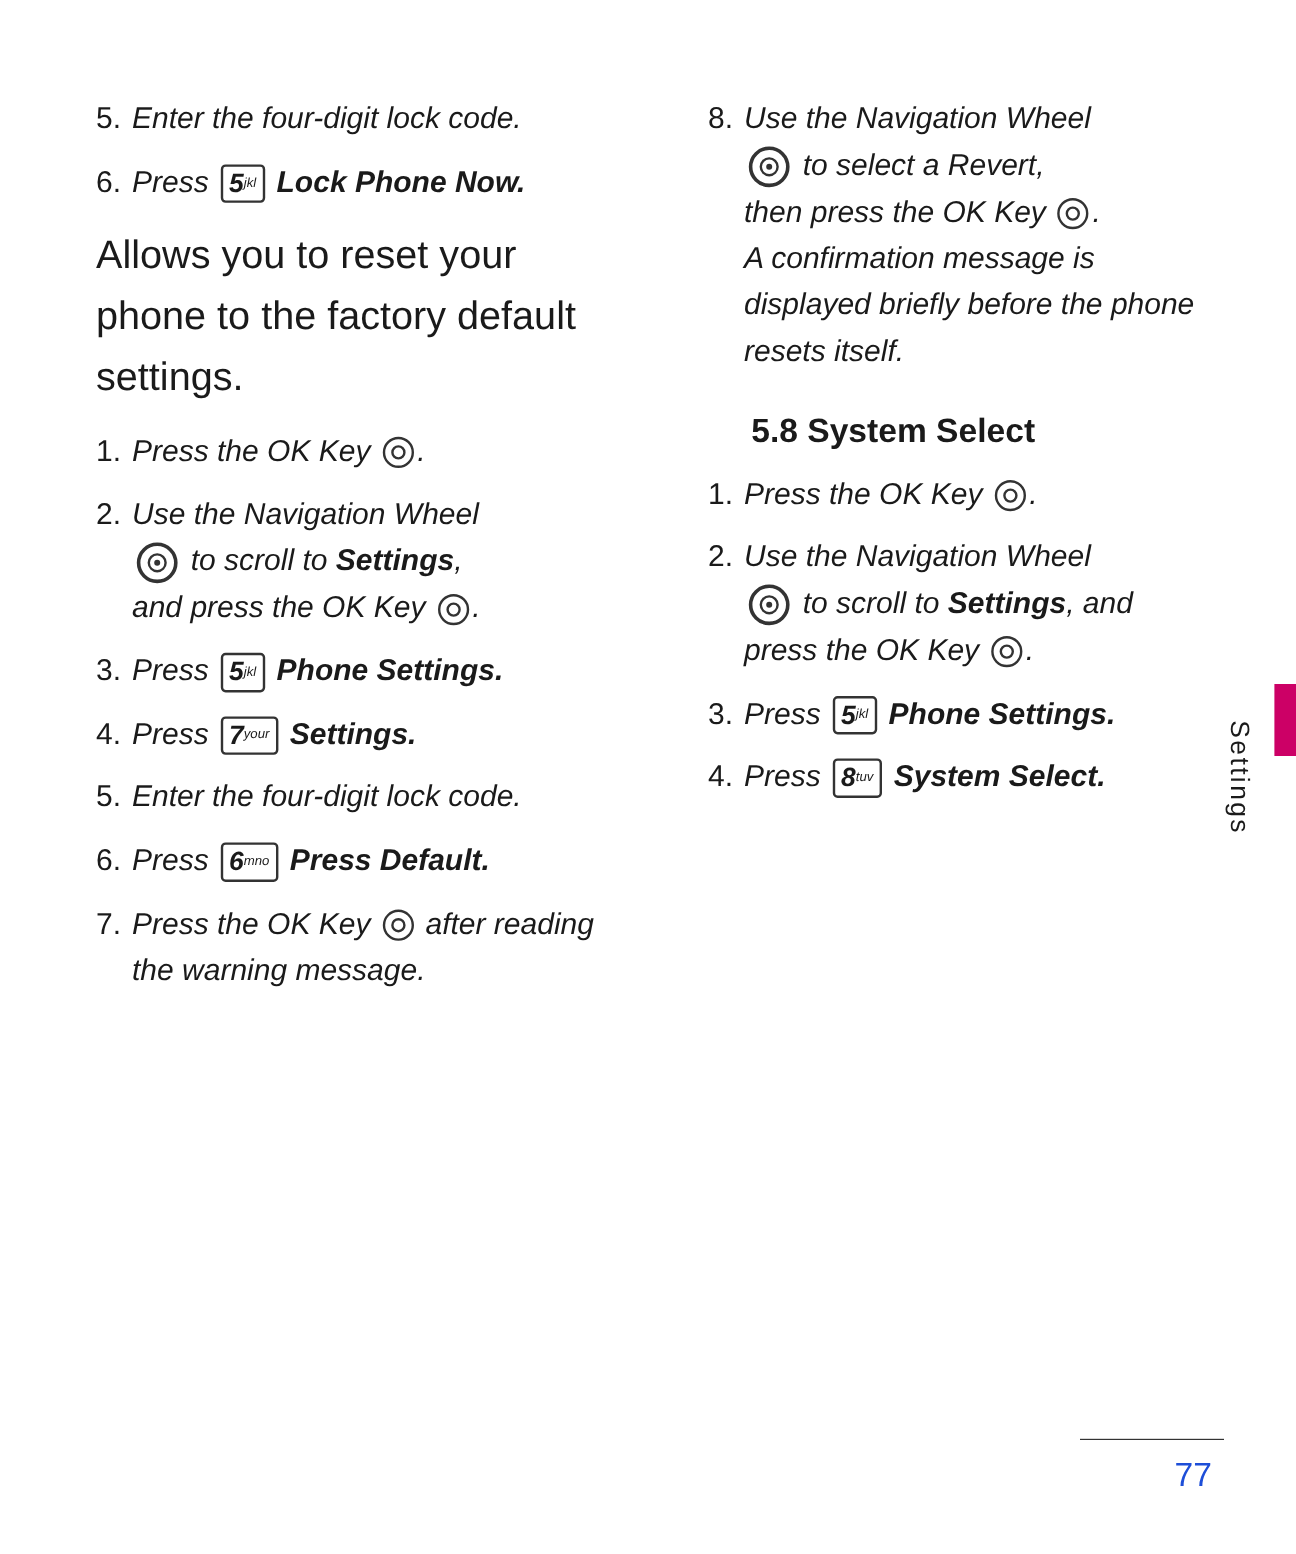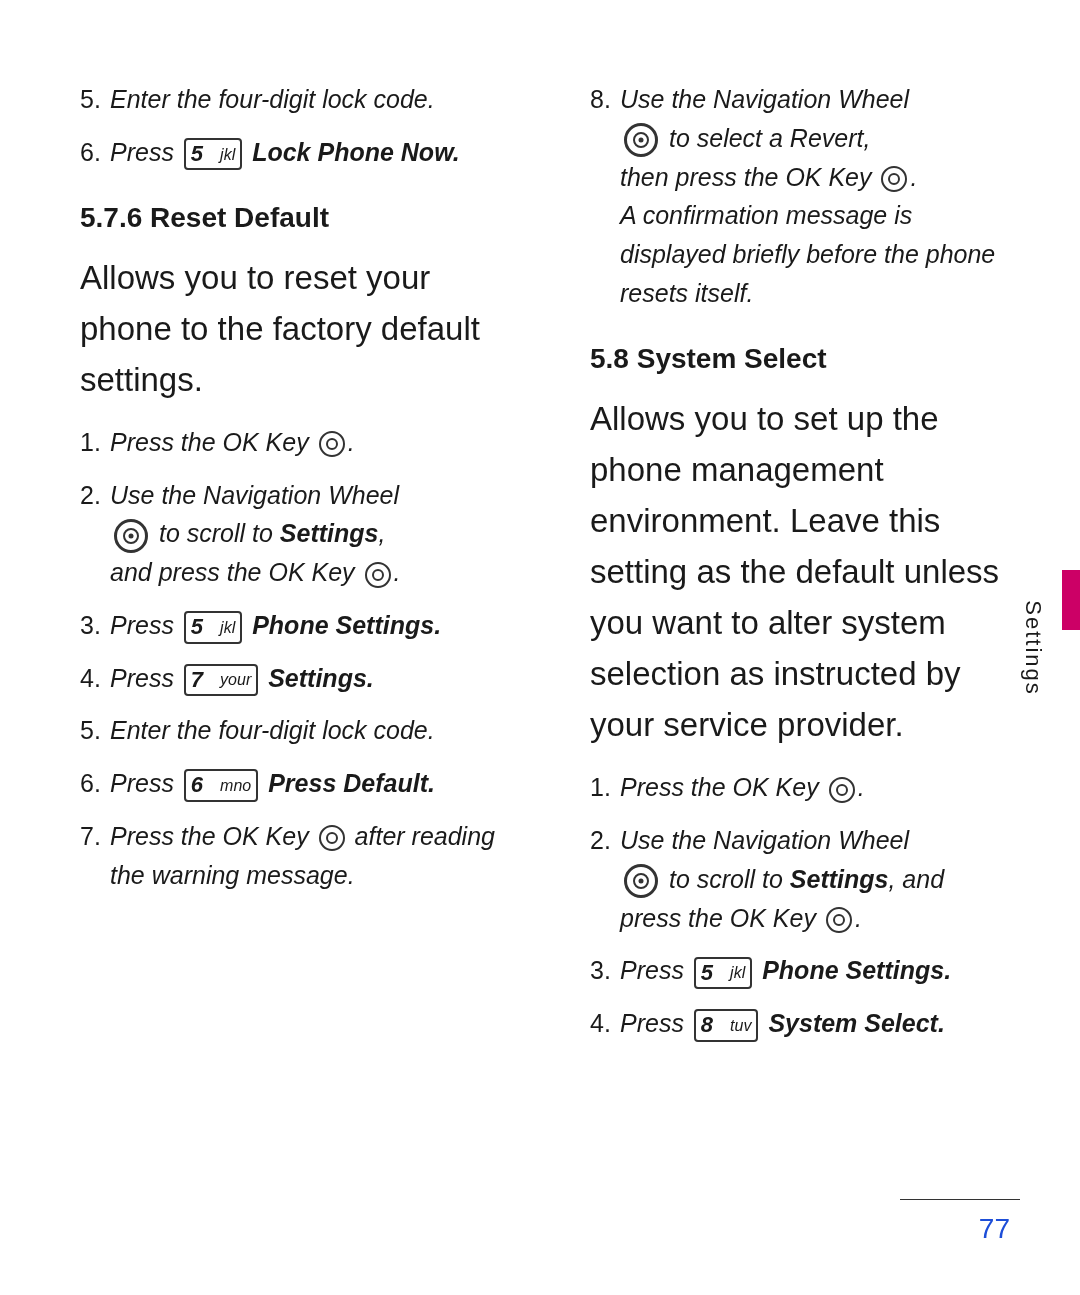--- a/index.html
+++ b/index.html
@@ -90,23 +90,23 @@
       margin: 0 3px;
       white-space: nowrap;
     }
 
     .key-badge .key-num {
       font-size: 22px;
       font-weight: bold;
     }
 
     .key-badge .key-sub {
-      font-size: 16px;
+      font-size: 11px;
       vertical-align: super;
-      margin-left: 17px;
+      margin-left: 0;
     }
 
     
     .ok-key {
       display: inline-block;
       width: 26px;
       height: 26px;
       border: 2px solid #333;
       border-radius: 50%;
       vertical-align: middle;
@@ -231,21 +231,20 @@
           <span class="list-num">6.</span>
           <span class="list-body">
             Press <span class="key-badge">
                 <span class="key-num">5</span>
                 <span class="key-sub">jkl</span>
               </span> <strong>Lock Phone Now.</strong>
           </span>
         </div>
       </div>
 
-      <div class="section-heading">5.7.6 Reset Default</div>
 
       <div class="body-text">Allows you to reset your phone to the factory default settings.</div>
 
       <div class="list-item">
         <div class="list-item-row">
           <span class="list-num">1.</span>
           <span class="list-body">
             Press the OK Key <span class="ok-key"></span>.
           </span>
         </div>
@@ -323,23 +322,22 @@
           <span class="list-num">8.</span>
           <span class="list-body">
             Use the Navigation Wheel<br>
             <span class="nav-wheel-lg"></span> to select a Revert,<br>
             then press the OK Key <span class="ok-key"></span>.<br>
             A confirmation message is displayed briefly before the phone resets itself.
           </span>
         </div>
       </div>
 
-      <div class="section-heading" style="margin-top: 30px;">5.8 System Select</div>
-
-      <div class="body-text">Allows you to set up the phone management environment. Leave this setting as the default unless you want to alter system selection as instructed by your service provider.</div>
+      <div class="section-heading" style="margin-top: 30px; margin-left: 36px;">5.8 System Select</div>
+
 
       <div class="list-item">
         <div class="list-item-row">
           <span class="list-num">1.</span>
           <span class="list-body">
             Press the OK Key <span class="ok-key"></span>.
           </span>
         </div>
       </div>
 

